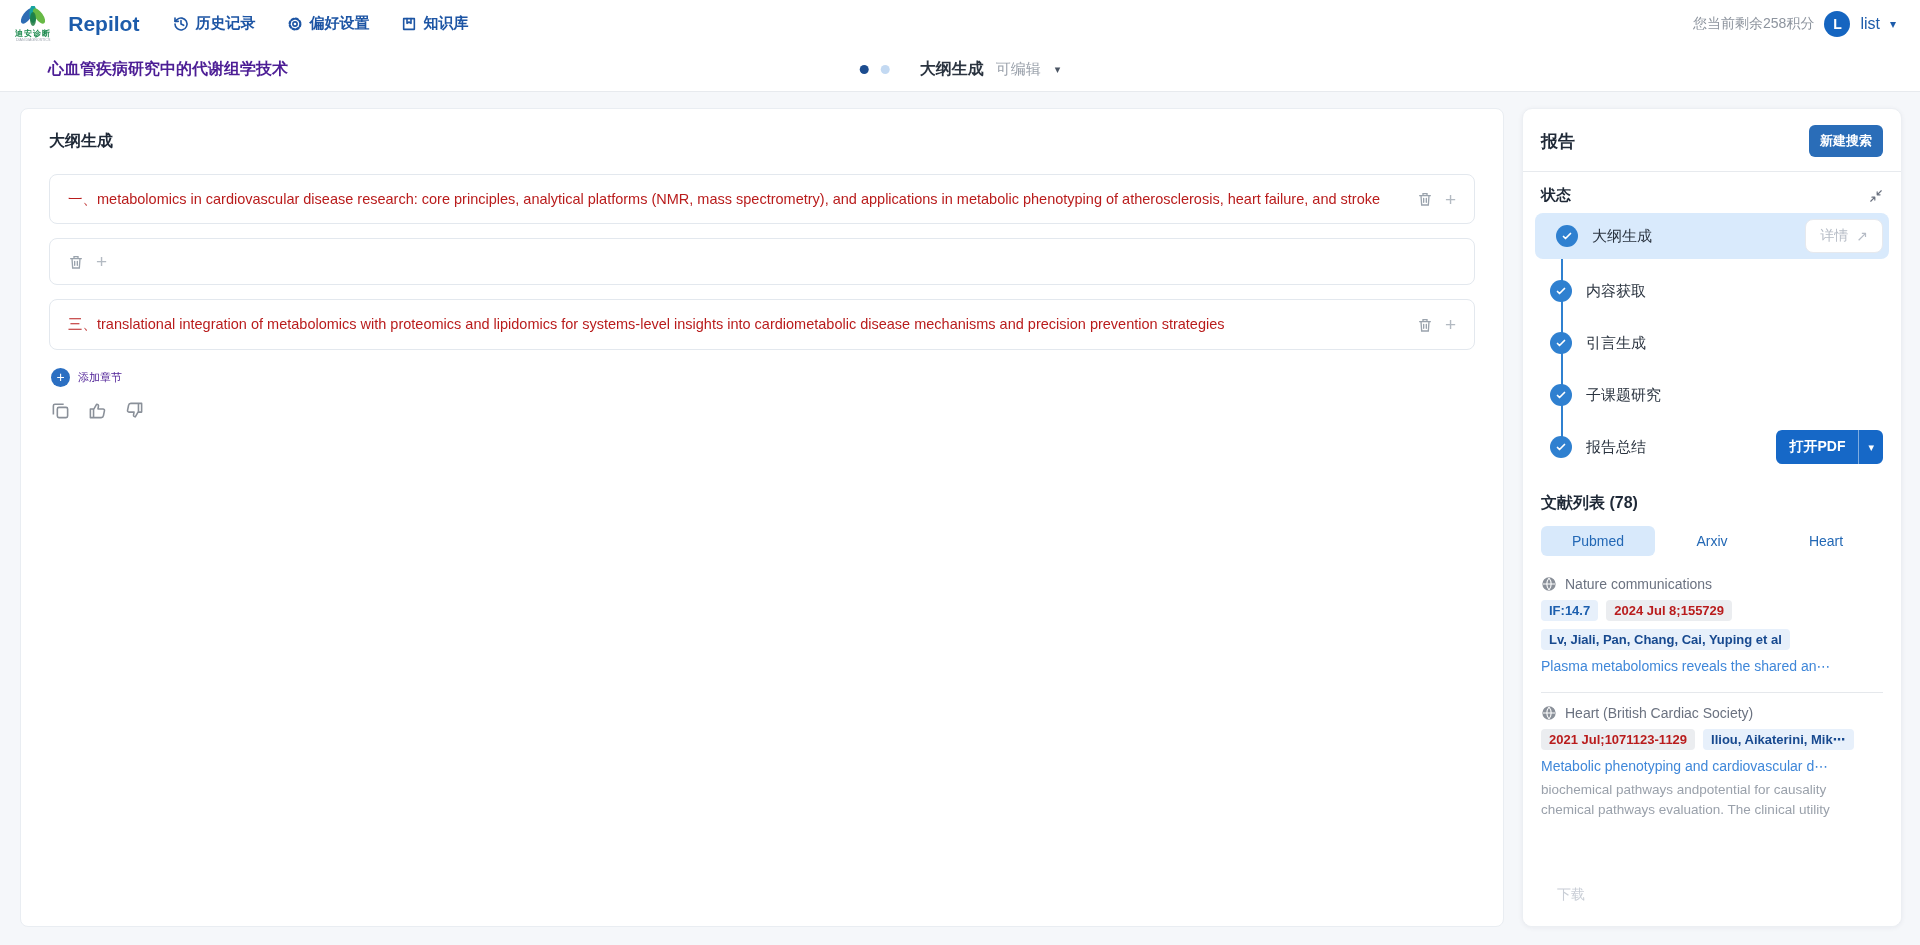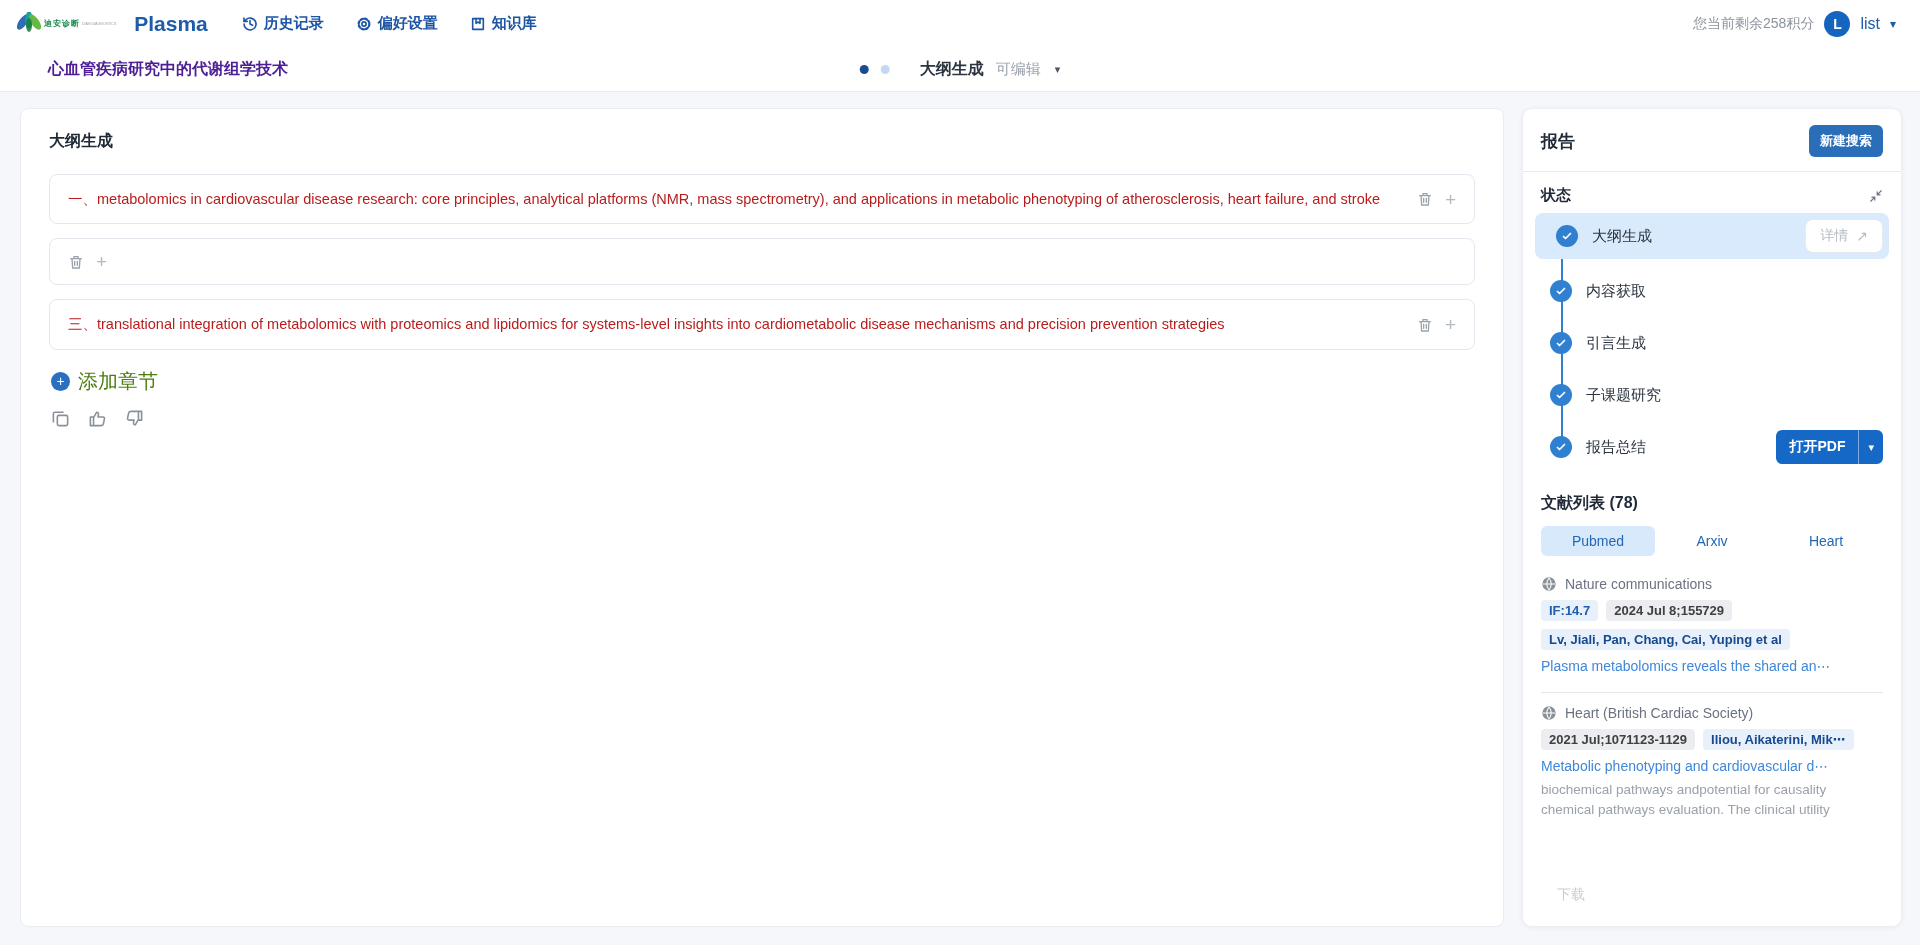--- a/index.html
+++ b/index.html
@@ -1,21 +1,21 @@
 <!DOCTYPE html>
 <html><head>
 <meta charset="utf-8">
 <style>
   * { margin:0; padding:0; box-sizing:border-box; }
   html,body { width:1920px; height:945px; overflow:hidden; background:#f5f7fa;
     font-family:"Liberation Sans","DejaVu Sans",sans-serif; }
 
   
   .header { height:47px; background:#fff; display:flex; align-items:center; padding:0 24px 0 14px; }
-  .logo { display:flex; flex-direction:row; align-items:center; margin-right:16px; }
+  .logo { display:flex; flex-direction:column; align-items:center; margin-right:16px; }
   .logo-name { font-size:8px; font-weight:bold; color:#1d8a4e; letter-spacing:1px; line-height:1; }
   .logo-sub { font-size:4px; color:#9aa1ab; transform:scale(.9); line-height:1; }
   .brand { font-size:21px; font-weight:bold; color:#1d5cab; margin-right:34px; }
   .nav { display:flex; align-items:center; gap:32px; }
   .nav-item { display:flex; align-items:center; gap:6px; color:#1d55a4; font-size:15px; font-weight:bold; cursor:pointer; }
   .nav-item svg { stroke:#1d55a4; }
   .header-right { margin-left:auto; display:flex; align-items:center; gap:10px; }
   .credits { color:#8d949e; font-size:14px; }
   .avatar { width:26px; height:26px; border-radius:50%; background:#1565c0; color:#fff; font-size:14px; font-weight:bold;
     display:flex; align-items:center; justify-content:center; }
@@ -42,21 +42,21 @@
   .main-heading { font-size:16px; font-weight:bold; color:#1f2937; margin-bottom:22px; }
   .outline-item { border:1px solid #e3e8ee; border-radius:8px; background:#fff; padding:13px 18px;
     display:flex; align-items:center; gap:14px; margin-bottom:14px; }
   .outline-text { flex:1; color:#b91c1c; font-size:14.5px; line-height:1.55; }
   .row-actions { display:flex; align-items:center; gap:12px; }
   .icon-btn { background:none; border:none; cursor:pointer; display:flex; align-items:center; color:#9aa3ad; }
   .plus-glyph { font-size:19px; color:#b3bac2; line-height:1; font-weight:normal; }
   .add-section { display:flex; align-items:center; gap:8px; margin:18px 0 14px 2px; cursor:pointer; }
   .add-circle { width:19px; height:19px; border-radius:50%; background:#2b6fc2; color:#fff; font-size:14px;
     display:flex; align-items:center; justify-content:center; line-height:1; }
-  .add-label { color:#4d7c0f; font-size:20px; }
+  .add-label { color:#4c1d95; font-size:11px; }
   .feedback-row { display:flex; align-items:center; gap:18px; margin-left:2px; }
 
   
   .sidebar-card { width:380px; background:#fff; border:1px solid #eceff3; border-radius:10px;
     box-shadow:0 1px 5px rgba(30,40,60,.06); padding:16px 18px; position:relative; overflow:hidden; }
   .sb-head { display:flex; align-items:center; justify-content:space-between; padding-bottom:14px;
     border-bottom:1px solid #e7eaee; margin:0 -18px; padding-left:18px; padding-right:18px; }
   .sb-title { font-size:17px; font-weight:bold; color:#1f2937; }
   .btn-primary { background:#2a6db8; color:#fff; border:none; border-radius:6px; font-size:13px;
     padding:7px 11px; cursor:pointer; font-weight:bold; }
@@ -79,21 +79,21 @@
   .lit-heading { font-size:16px; font-weight:bold; color:#1f2937; margin:20px 0 12px; }
   .lit-tabs { display:flex; margin-bottom:12px; }
   .lit-tab { flex:1; text-align:center; font-size:14px; color:#2368b5; padding:7px 0; border-radius:6px; cursor:pointer; }
   .lit-tab.active { background:#d8e9fb; font-weight:normal; }
   .entry { padding:8px 0 12px; }
   .entry + .entry { border-top:1px solid #e5e8ec; padding-top:12px; }
   .journal-row { display:flex; align-items:center; gap:8px; color:#6b7280; font-size:14px; margin-bottom:8px; }
   .badge-row { display:flex; gap:8px; margin-bottom:8px; flex-wrap:wrap; }
   .badge { font-size:13px; border-radius:4px; padding:3px 8px; white-space:nowrap; }
   .badge.if { background:#e7f0fb; color:#1d5fae; font-weight:bold; }
-  .badge.date { background:#ebedf0; color:#404040; font-weight:bold; }
+  .badge.date { background:#ebedf0; color:#b91c1c; font-weight:bold; }
   .badge.authors { background:#e7f0fb; color:#17498f; font-weight:bold; }
   .entry-title { color:#3f87d9; font-size:14px; margin-bottom:6px; cursor:pointer; }
   .entry-desc { color:#9aa1ab; font-size:13.5px; line-height:1.45; }
   .fade-overlay { position:absolute; left:0; right:0; bottom:0; height:74px; z-index:5;
     background:linear-gradient(to bottom, rgba(255,255,255,0), rgba(255,255,255,.95) 75%); pointer-events:none; }
   .download-label { position:absolute; left:34px; bottom:22px; color:#c9ced6; font-size:14px; z-index:6; }
 </style>
 </head>
 <body>
 
@@ -101,21 +101,21 @@
   <div class="logo">
     <svg width="30" height="24" viewBox="0 0 30 24">
       <ellipse cx="9" cy="10" rx="4" ry="9" transform="rotate(35 9 10)" fill="#2e6db4"></ellipse>
       <ellipse cx="15" cy="8" rx="3.6" ry="9" fill="#17a2a0"></ellipse>
       <ellipse cx="21" cy="10" rx="4" ry="9" transform="rotate(-35 21 10)" fill="#67b945"></ellipse>
       <ellipse cx="15" cy="13" rx="3" ry="7" fill="#1d7a3e" opacity="0.85"></ellipse>
     </svg>
     <span class="logo-name">迪安诊断</span>
     <span class="logo-sub">DIAN DIAGNOSTICS</span>
   </div>
-  <div class="brand">Plasma</div>
+  <div class="brand">Repilot</div>
   <div class="nav">
     <div class="nav-item">
       <svg width="16" height="16" viewBox="0 0 24 24" fill="none" stroke-width="2.4" stroke-linecap="round" stroke-linejoin="round">
         <path d="M3 12a9 9 0 1 0 3-6.7L3 8"></path>
           <path d="M3 3v5h5"></path>
           <path d="M12 7v5l4 2"></path>
       </svg>
       <span>历史记录</span>
     </div>
     <div class="nav-item">

